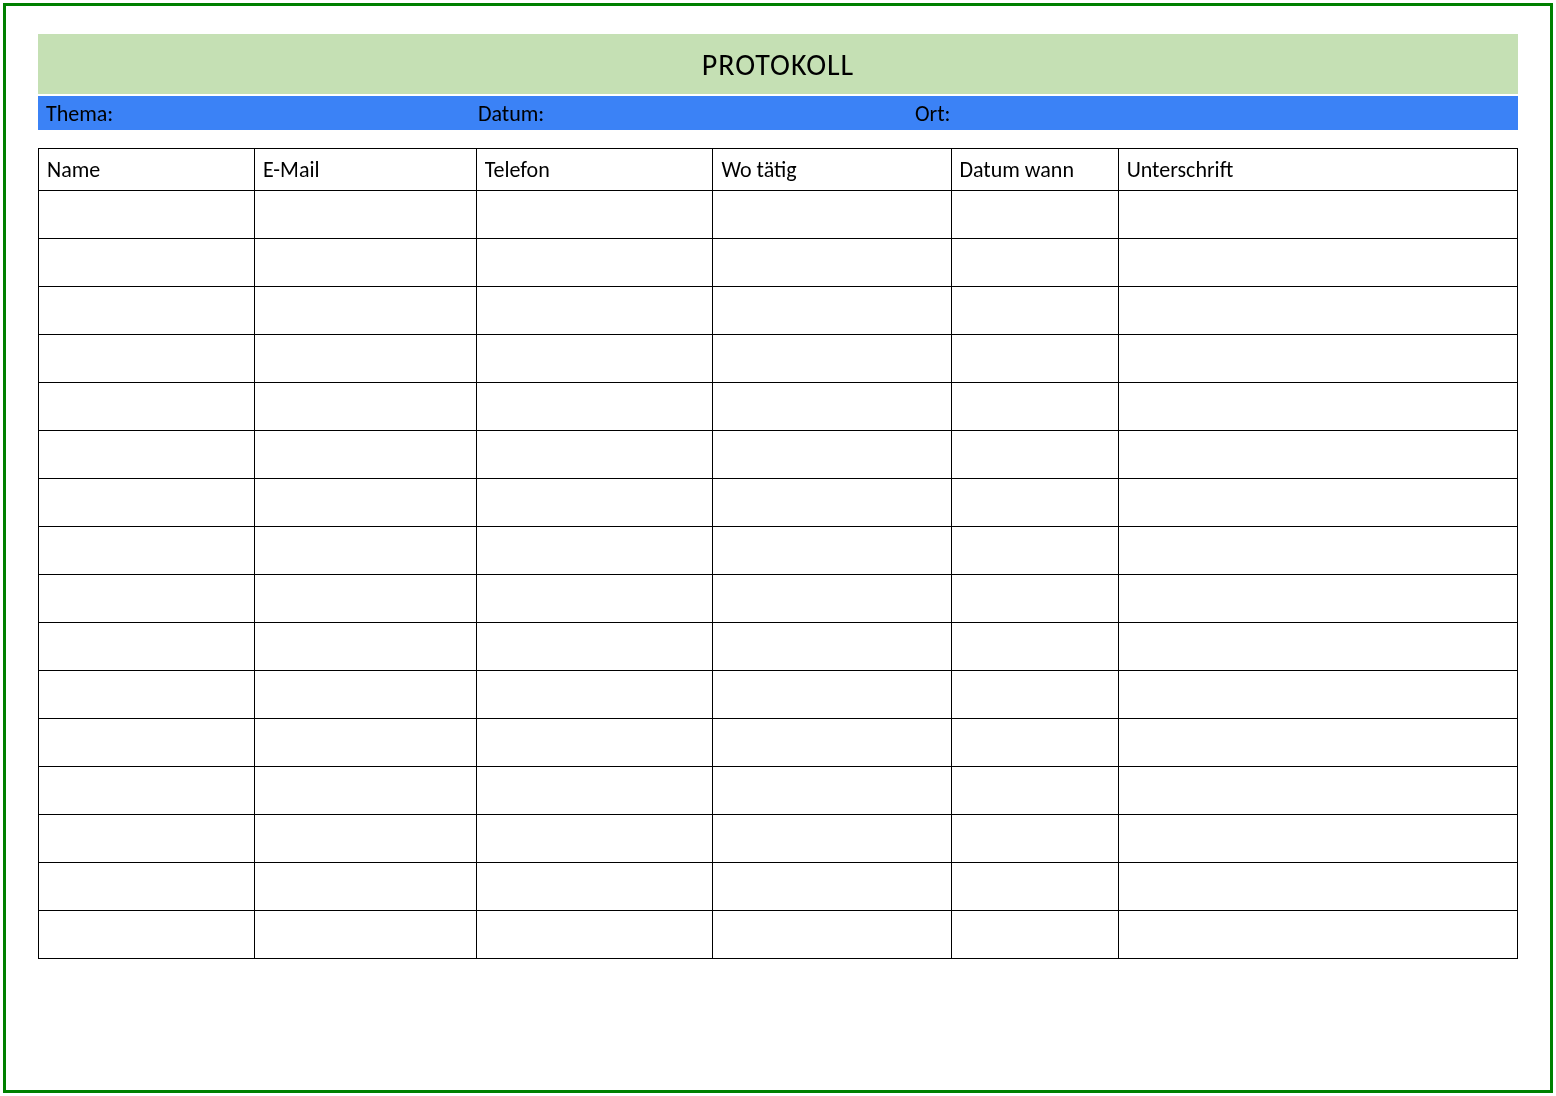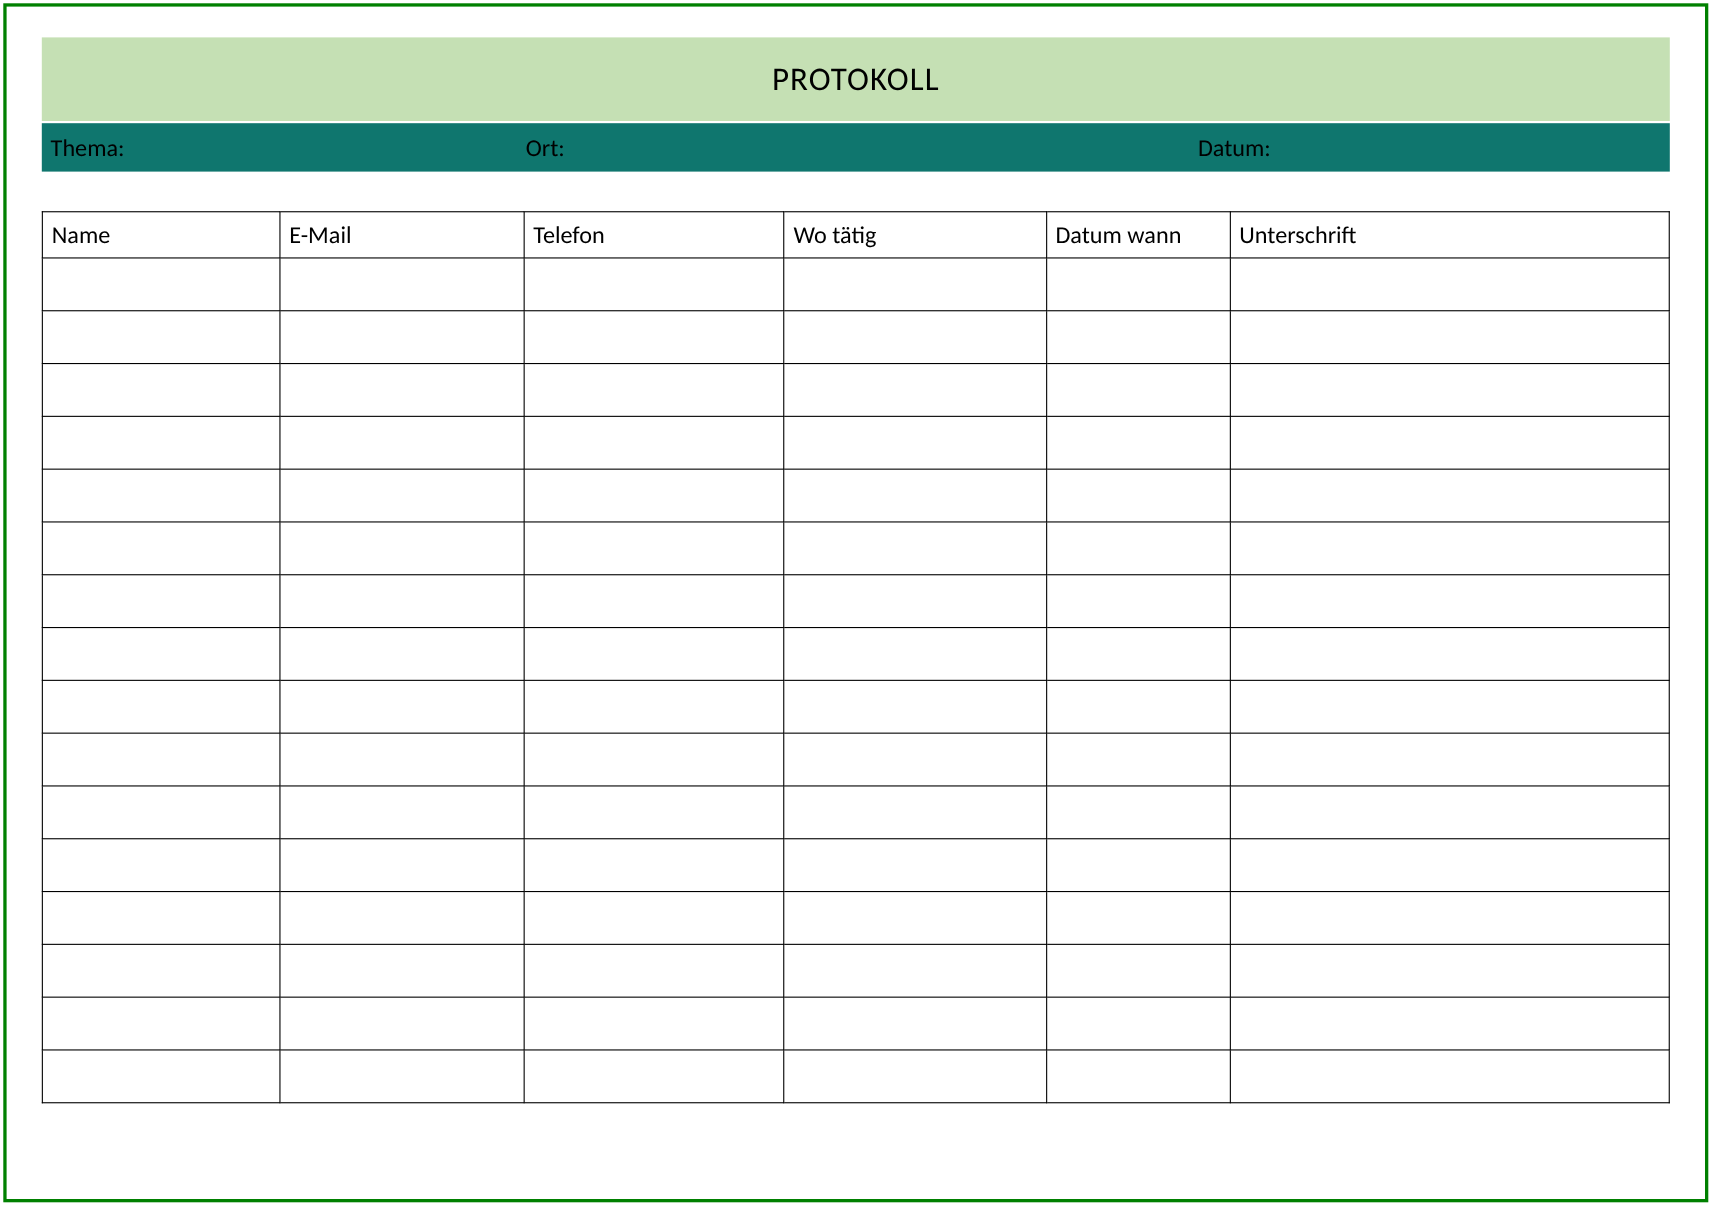--- a/index.html
+++ b/index.html
@@ -20,47 +20,47 @@
       left: 3px;
       right: 3px;
       bottom: 3px;
       border: 3px solid #008000;
     }
     .content {
       padding: 28px 32px;
     }
     .title-bar {
       background: #c5e0b4;
-      height: 76px;
+      height: 60px;
       display: flex;
       align-items: center;
       justify-content: center;
       font-size: 30px;
       letter-spacing: 1px;
       color: #000;
     }
     .meta-row {
-      background: #0f766e;
-      height: 44px;
+      background: #3b82f6;
+      height: 34px;
       display: flex;
       align-items: center;
       font-size: 22px;
       color: #000;
       margin-top: 2px;
     }
     .meta-cell {
       display: flex;
       align-items: center;
       padding-left: 8px;
     }
     .meta-cell.theme { width: 432px; }
     .meta-cell.date  { width: 437px; }
     .meta-cell.place { flex: 1; }
     .table-wrap {
-      margin-top: 36px;
+      margin-top: 18px;
     }
     table {
       border-collapse: collapse;
       width: 100%;
       table-layout: fixed;
     }
     th, td {
       border: 1.5px solid #000;
       height: 48px;
       font-size: 22px;
@@ -87,25 +87,25 @@
   <div class="content">
 
     <div class="title-bar">
       <span>PROTOKOLL</span>
     </div>
 
     <div class="meta-row">
       <div class="meta-cell theme">
         <span>Thema:</span>
       </div>
+      <div class="meta-cell date">
+        <span>Datum:</span>
+      </div>
       <div class="meta-cell place">
         <span>Ort:</span>
-      </div>
-      <div class="meta-cell date">
-        <span>Datum:</span>
       </div>
     </div>
 
     <div class="table-wrap">
       <table>
         <colgroup>
           <col class="c1">
             <col class="c2">
             <col class="c3">
             <col class="c4">

